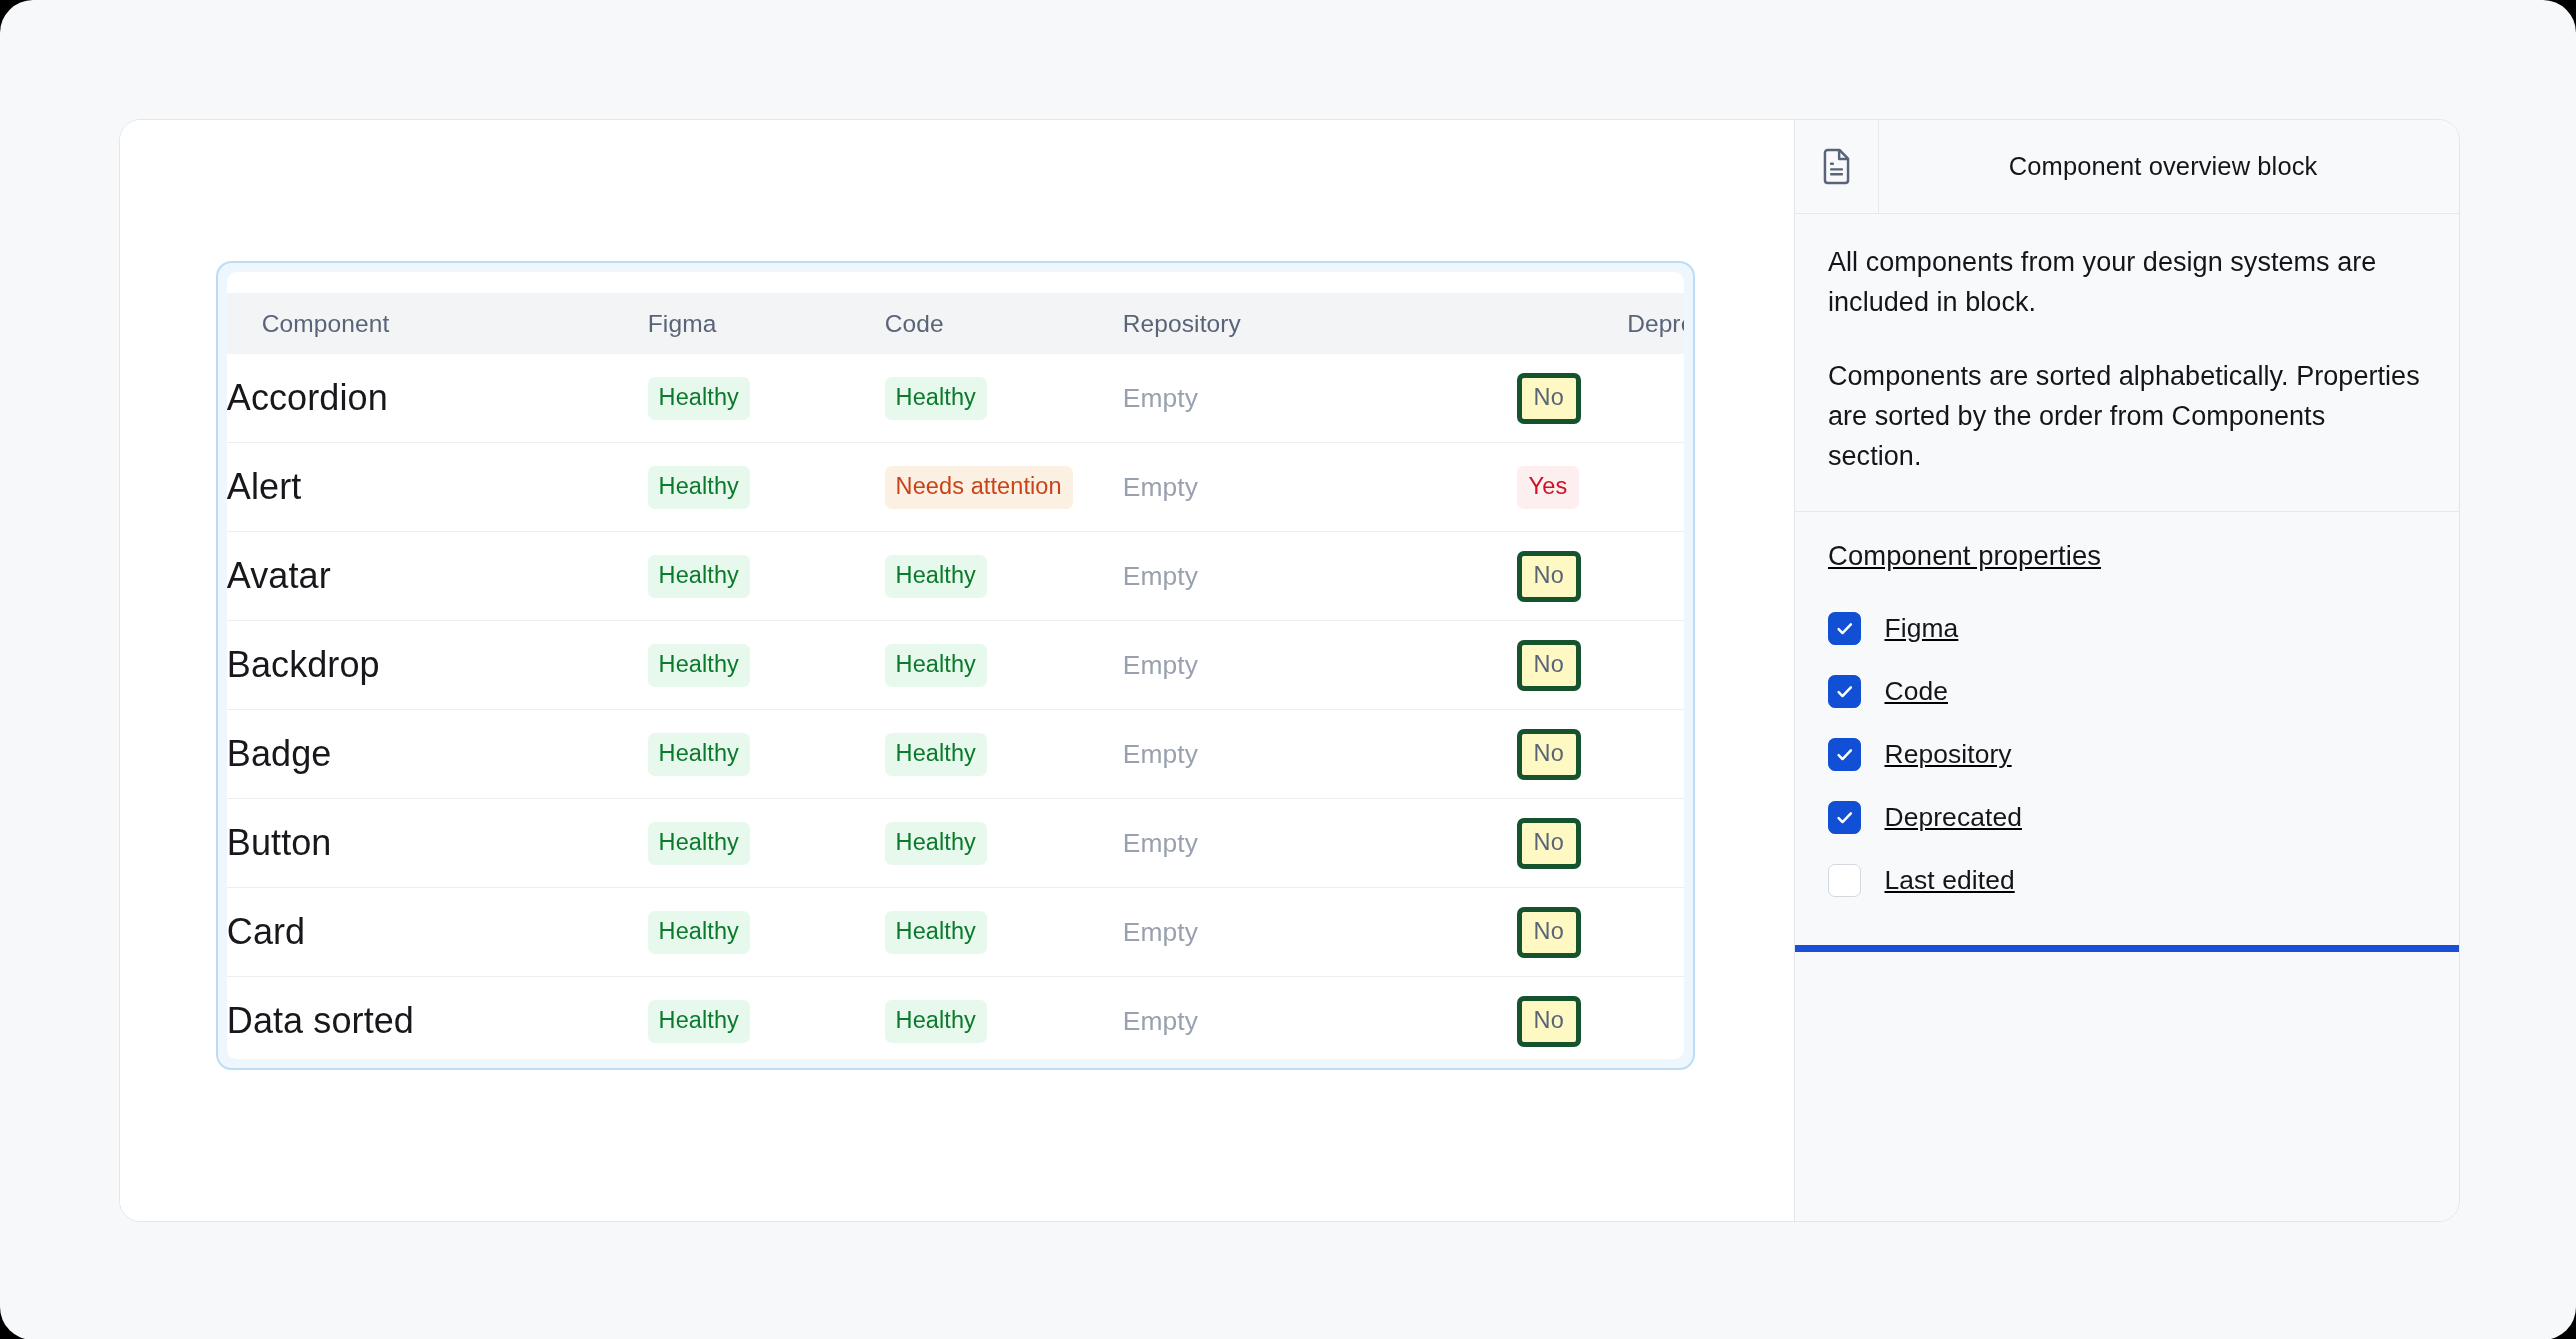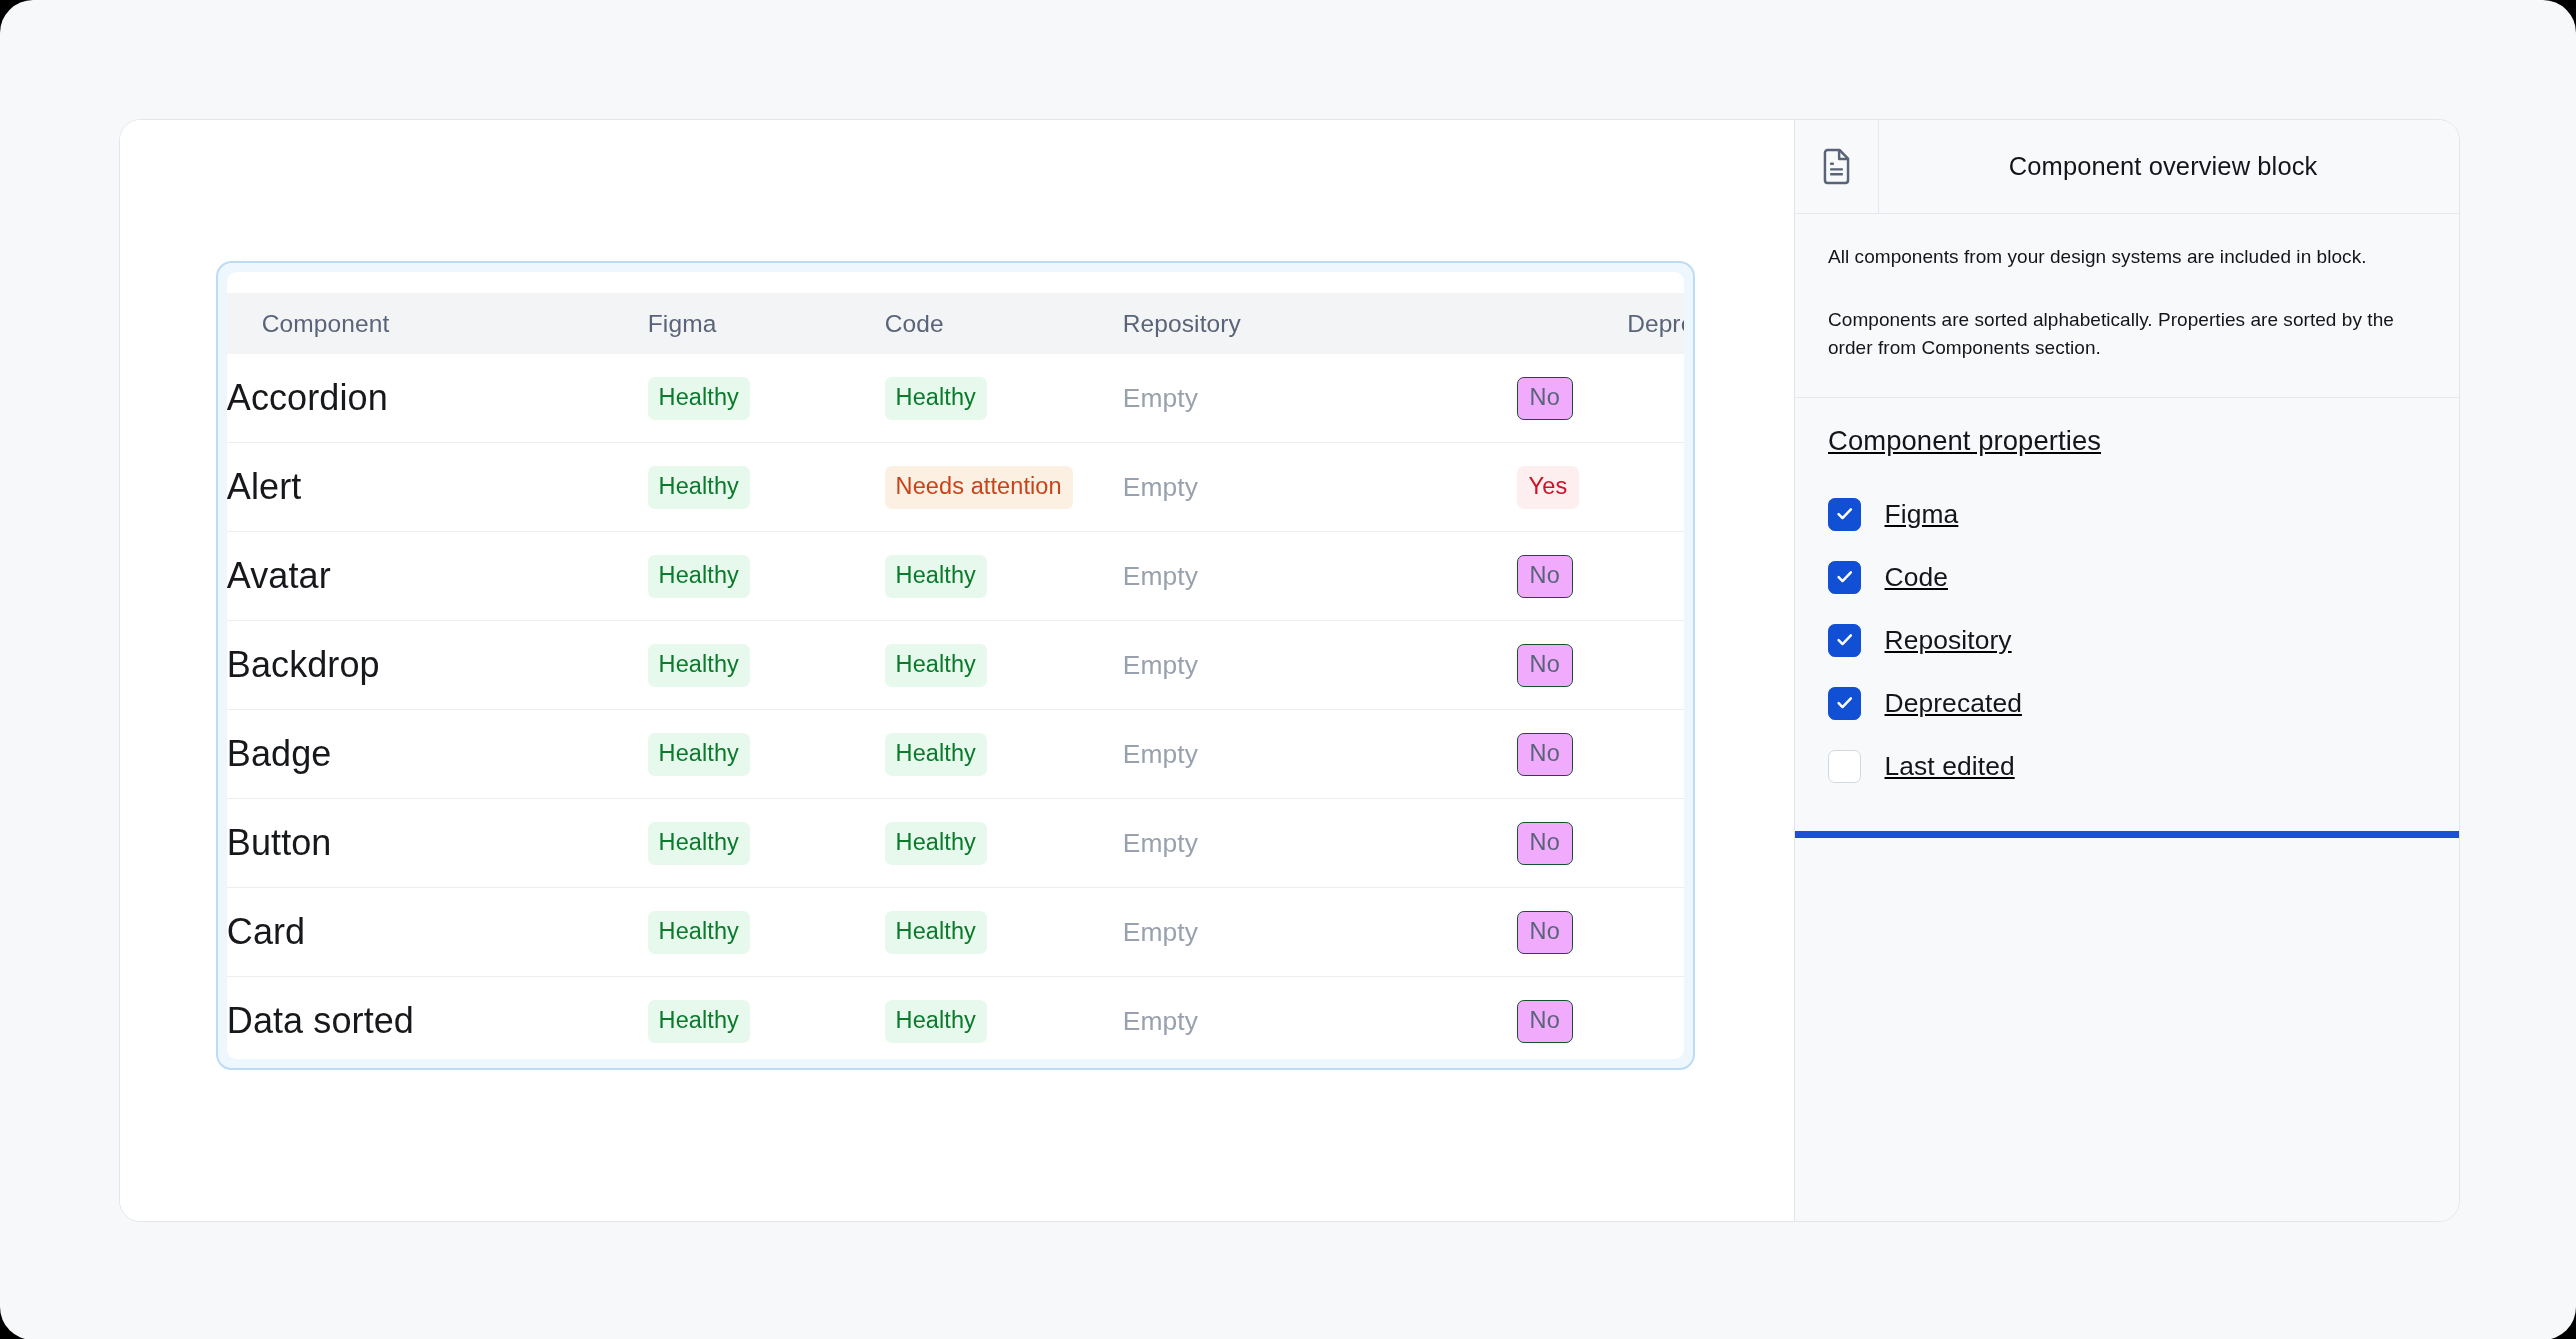--- a/index.html
+++ b/index.html
@@ -136,23 +136,23 @@
   }
   .badge-healthy {
     background: #e7f8ec;
     color: #0b7a2c;
   }
   .badge-attention {
     background: #fcf0e2;
     color: #c8431a;
   }
   .badge-neutral {
-    background: #f0abfc;
+    background: #fef9c3;
     color: #5a6478;
-    border: 1px solid #14532d;
+    border: 5px solid #14532d;
     padding: 7.8px 11.8px 9.8px 11.8px;
   }
   .badge-danger {
     background: #fdeef0;
     color: #cf1124;
     padding: 8.8px 11.8px 10.8px 11.8px;
   }
 
   
   .side-panel {
@@ -189,21 +189,21 @@
     padding-right: 11.8px;
     letter-spacing: 0.1px;
   }
 
   .panel-desc {
     padding: 29px 37px 35px 33px;
     border-bottom: 1px solid #e6e8ed;
   }
   .panel-desc p {
     margin: 0;
-    font-size: 19px;
+    font-size: 27px;
     line-height: 1.47;
     color: #13151a;
     letter-spacing: 0.05px;
   }
   .panel-desc p + p { margin-top: 35px; }
 
   .panel-props {
     padding: 27.4px 33px 33px 33px;
     border-bottom: 7px solid #1d4ed8;
     text-decoration: underline;

